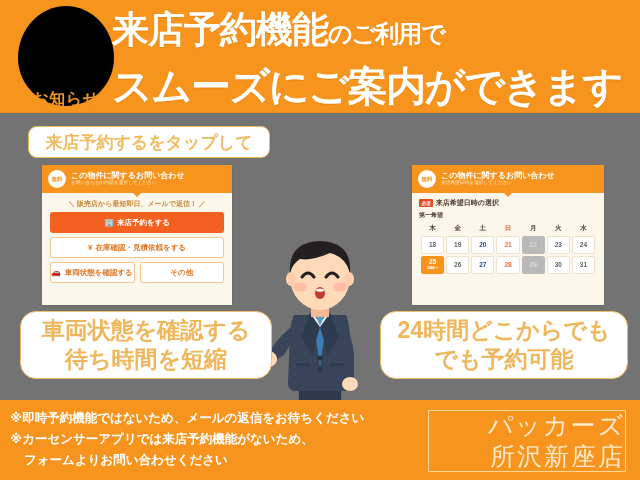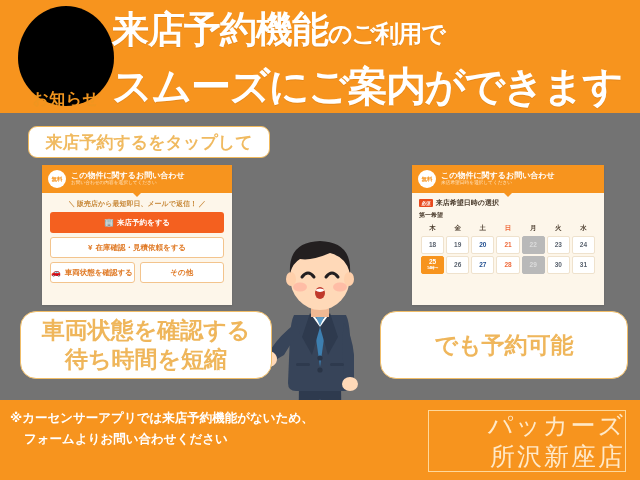--- a/index.html
+++ b/index.html
@@ -360,26 +360,28 @@
 
       <ellipse cx="70" cy="62" rx="5" ry="6" fill="#c0392b"></ellipse>
       <path d="M65 59 q5 -3 10 0 q-5 4 -10 0 z" fill="#ffffff"></path>
     </svg>
 
     <div class="callout" id="callout-left">
       <span>車両状態を確認する</span>
       <span>待ち時間を短縮</span>
     </div>
     <div class="callout" id="callout-right">
+      <span>24時間どこからでも</span>
       <span>でも予約可能</span>
     </div>
   </div>
 
   <div class="footer-band">
     <div class="disclaimer">
+      <div>※即時予約機能ではないため、メールの返信をお待ちください</div>
       <div>※カーセンサーアプリでは来店予約機能がないため、</div>
       <div class="ind">フォームよりお問い合わせください</div>
     </div>
     <div class="shop-box">
       <span>パッカーズ</span>
       <span>所沢新座店</span>
     </div>
   </div>
 
 </div>

